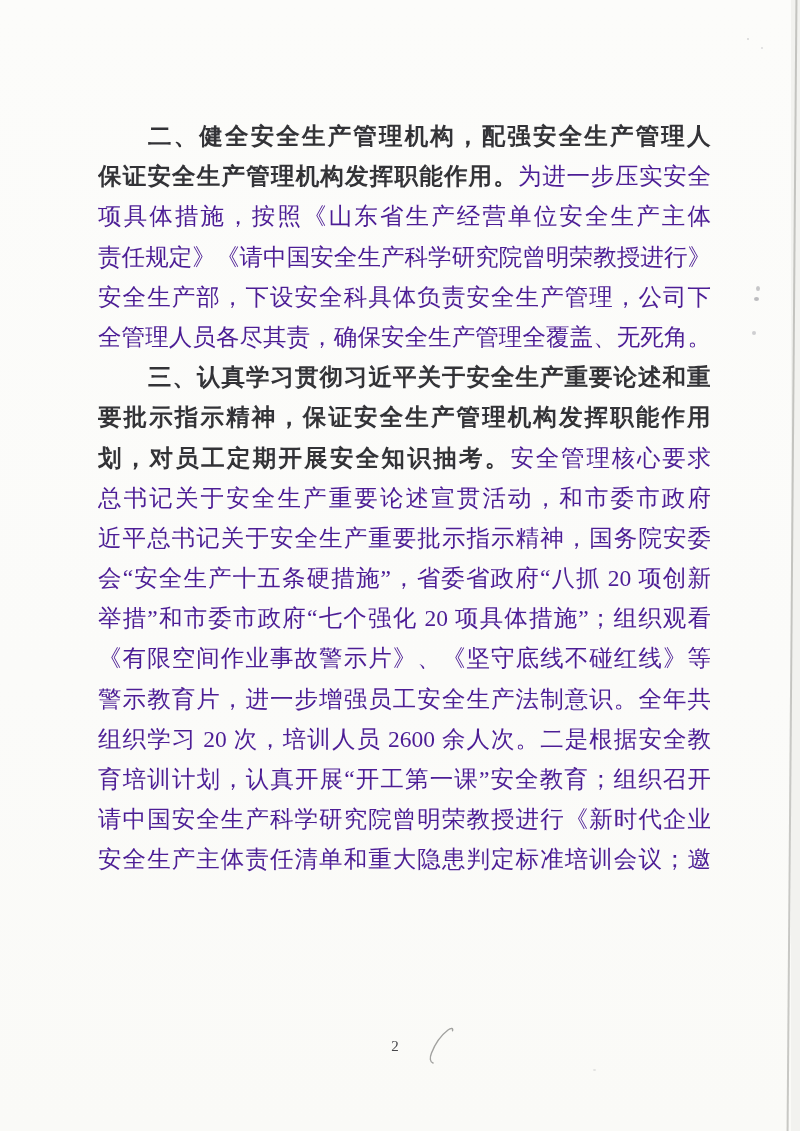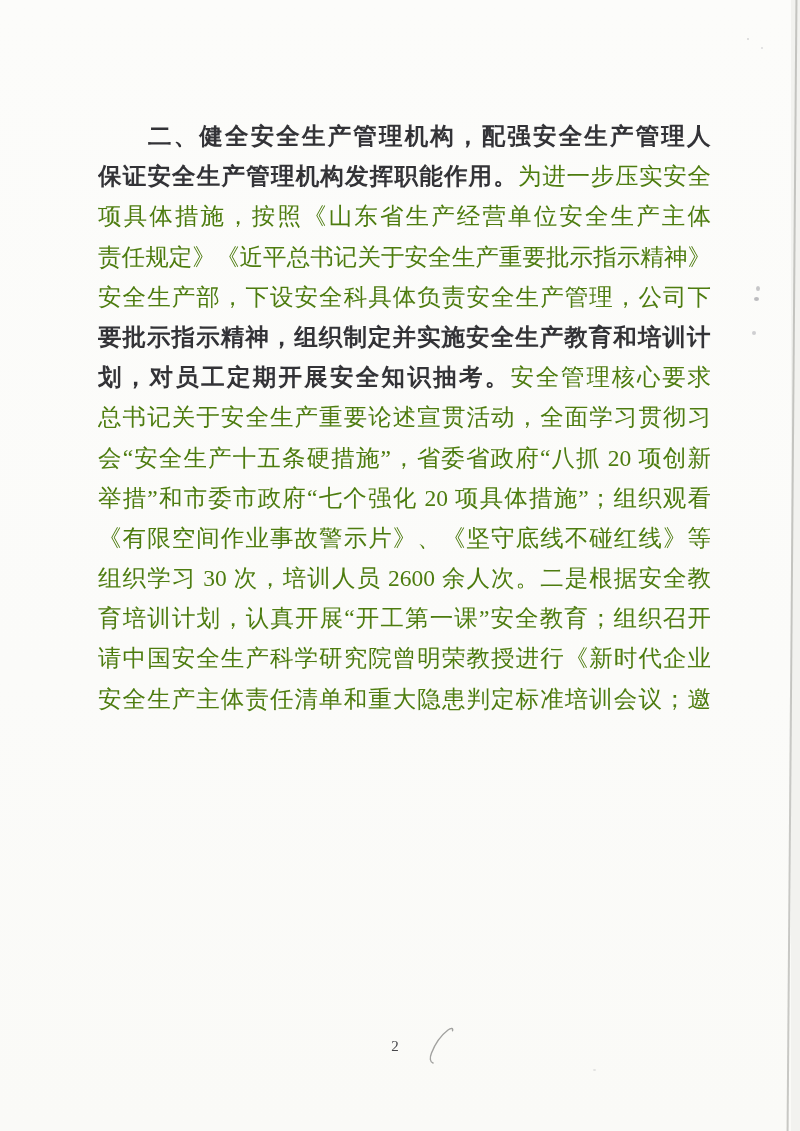--- a/index.html
+++ b/index.html
@@ -59,21 +59,21 @@
   }
   .run-bold {
     font-family: "Liberation Sans", "DejaVu Sans", sans-serif;
     font-weight: 700;
     color: #333337;
     letter-spacing: 0.5px;
   }
   .run-regular {
     font-family: "Liberation Serif", "DejaVu Serif", serif;
     font-weight: 400;
-    color: #4d7c0f;
+    color: #4c1d95;
   }
   .page-number {
     position: absolute;
     left: 383px;
     top: 1038px;
     width: 24px;
     text-align: center;
     font-size: 15px;
     color: #47474b;
     font-family: "Liberation Serif", "DejaVu Serif", serif;
@@ -100,29 +100,33 @@
 <body>
 
 <div class="paper"></div>
 <div class="edge-strip"></div>
 <div class="edge-line"></div>
 
 <div class="text-block">
     <div class="line indent"><span class="run-bold">二、健全安全生产管理机构，配强安全生产管理人员，</span></div>
     <div class="line"><span class="run-bold">保证安全生产管理机构发挥职能作用。</span><span class="run-regular">为进一步压实安全</span></div>
     <div class="line"><span class="run-regular">项具体措施，按照《山东省生产经营单位安全生产主体</span></div>
-    <div class="line"><span class="run-regular">责任规定》《近平总书记关于安全生产重要批示指示精神》</span></div>
+    <div class="line"><span class="run-regular">责任规定》《请中国安全生产科学研究院曾明荣教授进行》</span></div>
     <div class="line"><span class="run-regular">安全生产部，下设安全科具体负责安全生产管理，公司下</span></div>
-    <div class="line"><span class="run-bold">要批示指示精神，组织制定并实施安全生产教育和培训计</span></div>
+    <div class="line"><span class="run-regular">全管理人员各尽其责，确保安全生产管理全覆盖、无死角。</span></div>
+    <div class="line indent"><span class="run-bold">三、认真学习贯彻习近平关于安全生产重要论述和重</span></div>
+    <div class="line"><span class="run-bold">要批示指示精神，保证安全生产管理机构发挥职能作用</span></div>
     <div class="line"><span class="run-bold">划，对员工定期开展安全知识抽考。</span><span class="run-regular">安全管理核心要求</span></div>
-    <div class="line"><span class="run-regular">总书记关于安全生产重要论述宣贯活动，全面学习贯彻习</span></div>
+    <div class="line"><span class="run-regular">总书记关于安全生产重要论述宣贯活动，和市委市政府</span></div>
+    <div class="line"><span class="run-regular">近平总书记关于安全生产重要批示指示精神，国务院安委</span></div>
     <div class="line"><span class="run-regular">会“安全生产十五条硬措施”，省委省政府“八抓 20 项创新</span></div>
     <div class="line"><span class="run-regular">举措”和市委市政府“七个强化 20 项具体措施”；组织观看</span></div>
     <div class="line"><span class="run-regular">《有限空间作业事故警示片》、《坚守底线不碰红线》等</span></div>
-    <div class="line"><span class="run-regular">组织学习 30 次，培训人员 2600 余人次。二是根据安全教</span></div>
+    <div class="line"><span class="run-regular">警示教育片，进一步增强员工安全生产法制意识。全年共</span></div>
+    <div class="line"><span class="run-regular">组织学习 20 次，培训人员 2600 余人次。二是根据安全教</span></div>
     <div class="line"><span class="run-regular">育培训计划，认真开展“开工第一课”安全教育；组织召开</span></div>
     <div class="line"><span class="run-regular">请中国安全生产科学研究院曾明荣教授进行《新时代企业</span></div>
     <div class="line"><span class="run-regular">安全生产主体责任清单和重大隐患判定标准培训会议；邀</span></div>
   </div>
 
 <div class="page-number">2</div>
 
 <svg class="pen-mark" width="42" height="50" viewBox="0 0 42 50">
   <path d="M 9 41 c -3 -1 -3.5 -5 -1.5 -10 c 3.5 -9 10 -18 16.5 -23 c 3 -2.2 5.5 -2 4.5 0.8" fill="none" stroke="#a2a2a0" stroke-width="1.4" stroke-linecap="round"></path>
 </svg>

